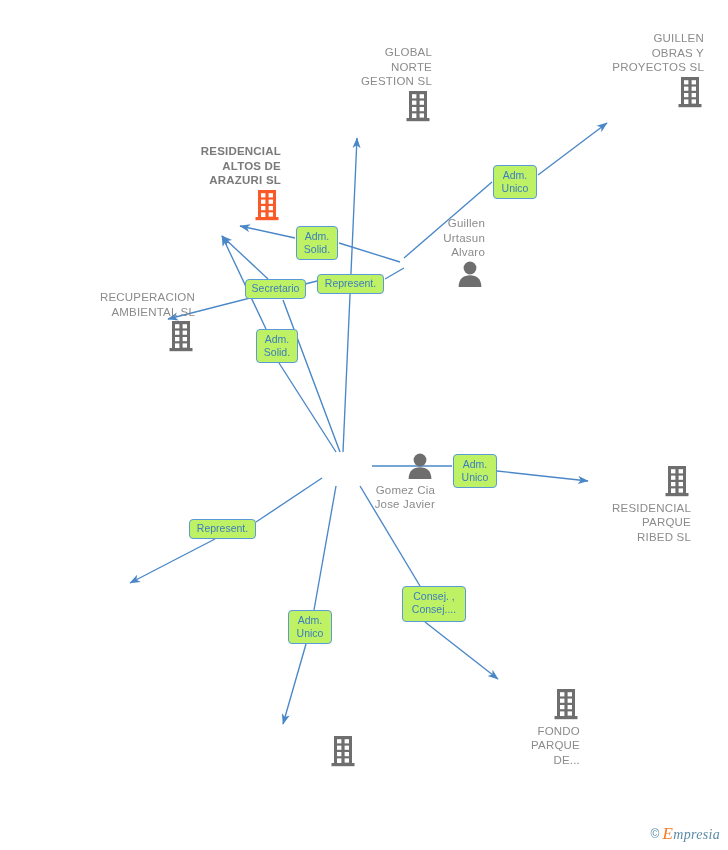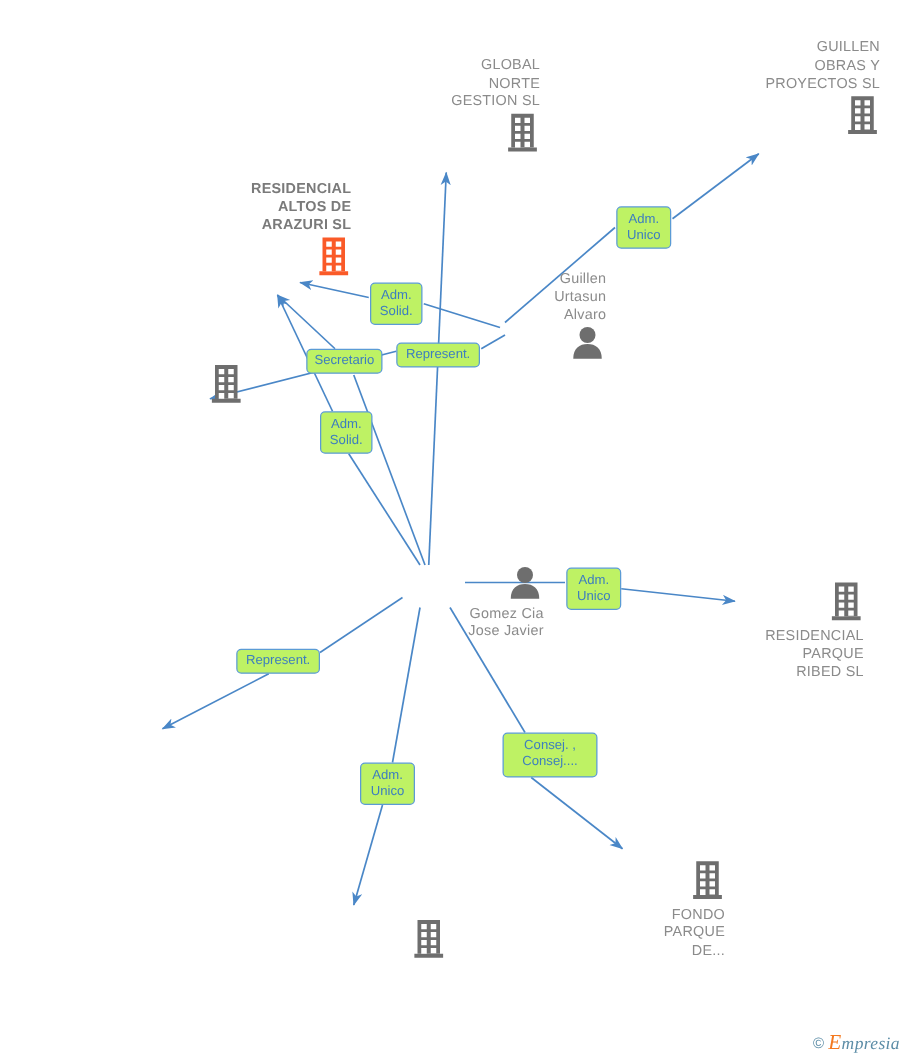--- a/index.html
+++ b/index.html
@@ -197,20 +197,22 @@
         <rect x="15.6" y="11.6" width="4.4" height="4.2" fill="#ffffff"></rect>
         <rect x="8" y="18" width="4.4" height="4.2" fill="#ffffff"></rect>
         <rect x="15.6" y="18" width="4.4" height="4.2" fill="#ffffff"></rect>
         <rect x="8" y="24.4" width="4.4" height="4.6" fill="#ffffff"></rect>
         <rect x="15.6" y="24.4" width="4.4" height="4.2" fill="#ffffff"></rect>
       </svg>
     </span>
   </div>
 
   <div class="node company" style="left:120px; top:290px;">
+    <span class="caption">RECUPERACION
+AMBIENTAL SL</span>
     <span class="icon">
       <svg width="28" height="34" viewBox="0 0 28 34" aria-hidden="true">
         <rect x="5" y="2" width="18" height="27" fill="#6e6e6e"></rect>
         <rect x="2.5" y="29" width="23" height="3.2" fill="#6e6e6e"></rect>
         <rect x="8" y="5.2" width="4.4" height="4.2" fill="#ffffff"></rect>
         <rect x="15.6" y="5.2" width="4.4" height="4.2" fill="#ffffff"></rect>
         <rect x="8" y="11.6" width="4.4" height="4.2" fill="#ffffff"></rect>
         <rect x="15.6" y="11.6" width="4.4" height="4.2" fill="#ffffff"></rect>
         <rect x="8" y="18" width="4.4" height="4.2" fill="#ffffff"></rect>
         <rect x="15.6" y="18" width="4.4" height="4.2" fill="#ffffff"></rect>
@@ -312,21 +314,21 @@
   <div class="edge-label" style="left:317px; top:274px; width:67px; height:20px; padding-top:2px;">Represent.</div>
 
   <div class="edge-label" style="left:256px; top:329px; width:42px; height:34px;">Adm.
 Solid.</div>
 
   <div class="edge-label" style="left:453px; top:454px; width:44px; height:34px;">Adm.
 Unico</div>
 
   <div class="edge-label" style="left:189px; top:519px; width:67px; height:20px; padding-top:2px;">Represent.</div>
 
-  <div class="edge-label" style="left:402px; top:586px; width:76px; height:36px;">Consej. ,
+  <div class="edge-label" style="left:402px; top:586px; width:64px; height:36px;">Consej. ,
 Consej....</div>
 
   <div class="edge-label" style="left:288px; top:610px; width:44px; height:34px;">Adm.
 Unico</div>
 
   <div class="watermark">
     <span class="cmark">©</span><span class="e">E</span><span>mpresia</span>
   </div>
 
 </div>

